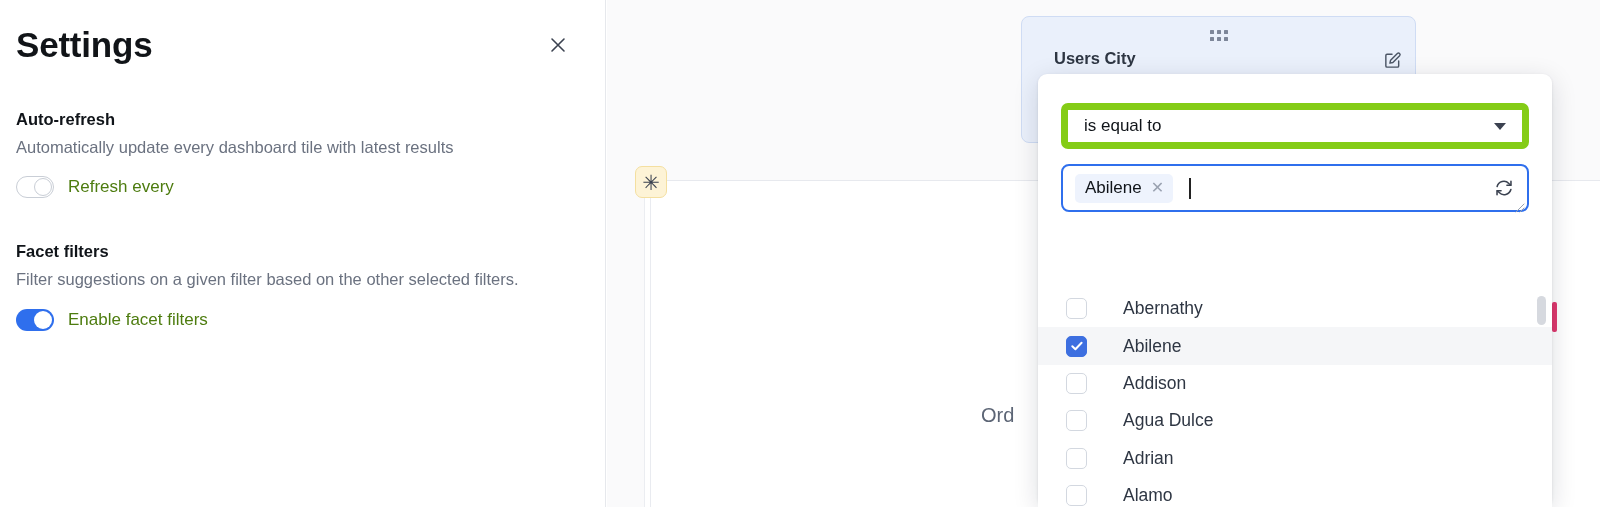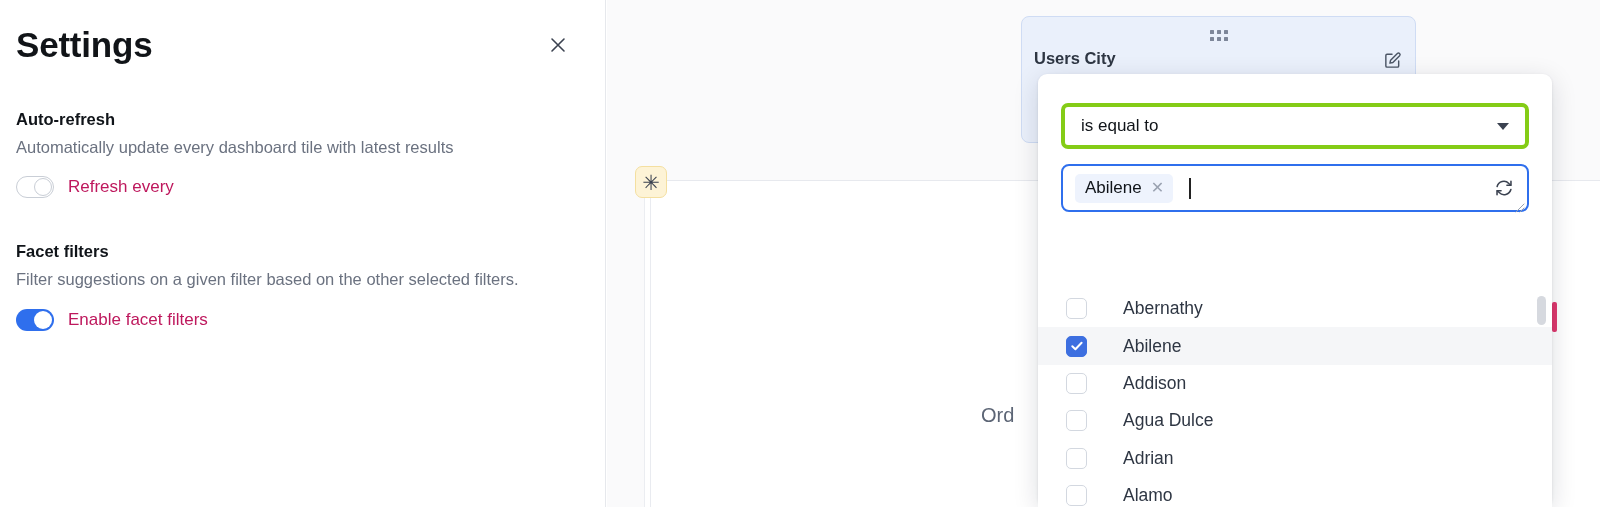--- a/index.html
+++ b/index.html
@@ -95,21 +95,21 @@
   }
   .toggle.on .knob {
     position: absolute;
     right: 2px; top: 2px;
     width: 18px; height: 18px;
     border-radius: 50%;
     background: #ffffff;
   }
   .toggle-label {
     font-size: 17px;
-    color: #be185d;
+    color: #4d7c0f;
   }
 
   
   .dashboard {
     position: absolute;
     left: 607px; top: 0;
     width: 993px; height: 507px;
     background: #fafafb;
     overflow: hidden;
   }
@@ -163,21 +163,21 @@
     grid-template-rows: repeat(2, 4px);
     gap: 3px;
     cursor: grab;
   }
   .drag-handle i {
     display:block; width: 4px; height: 4px;
     background: #7d8699; border-radius: 0.5px;
   }
   .tile-title {
     position: absolute;
-    left: 12px; top: 32px;
+    left: 32px; top: 32px;
     font-size: 16.5px;
     font-weight: bold;
     color: #2e3643;
   }
   .tile-edit {
     position: absolute;
     right: 10px; top: 30px;
     width: 26px; height: 26px;
     display:flex; align-items:center; justify-content:center;
     color: #4b5565;
@@ -258,21 +258,21 @@
     border-radius: 9px;
     box-shadow: 0 6px 26px rgba(16,24,40,0.14), 0 1px 3px rgba(16,24,40,0.10);
     z-index: 20;
     box-sizing: border-box;
   }
   .popup-inner {
     padding: 29px 23px 0 23px;
   }
   .select-control {
     height: 46px;
-    border: 4px solid #84cc16;
+    border: 7px solid #84cc16;
     border-radius: 7px;
     display: flex;
     align-items: center;
     justify-content: space-between;
     padding: 0 16px;
     box-sizing: border-box;
     font-size: 17px;
     color: #101419;
     background: #fff;
     cursor: pointer;

